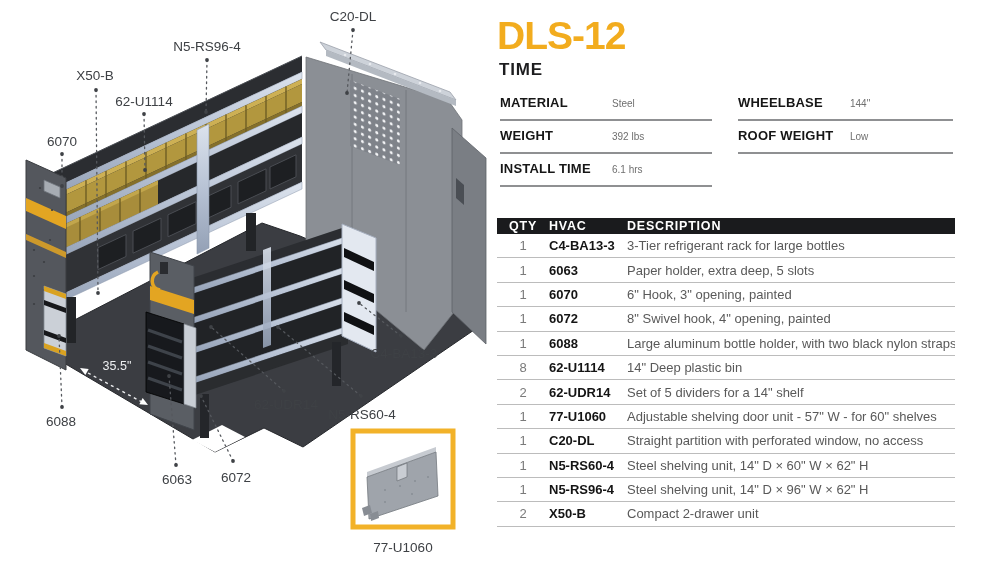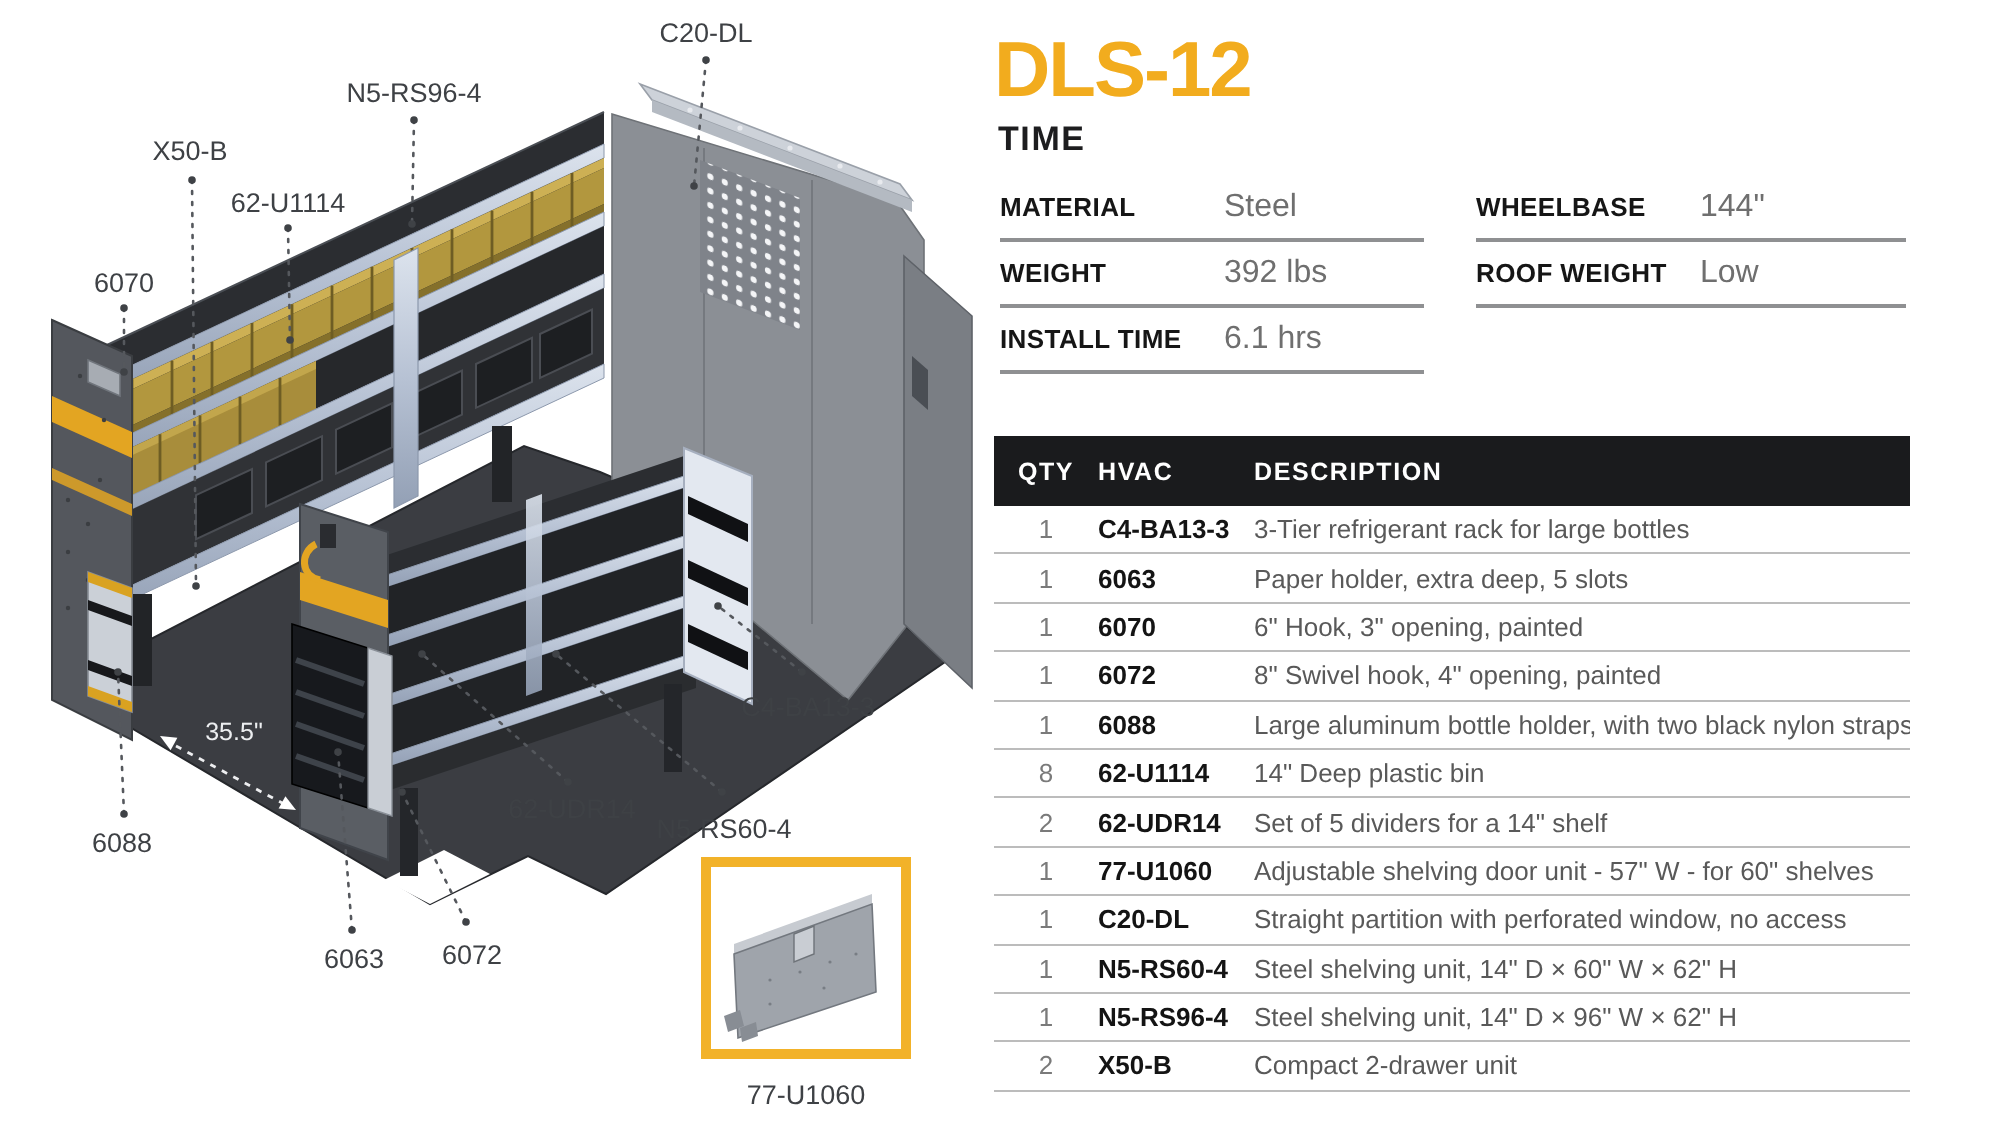--- a/index.html
+++ b/index.html
@@ -14,25 +14,25 @@
                color:#f2ac1e;letter-spacing:-1px;line-height:1;}
   .brand-sub{position:absolute;left:499px;top:60px;font-size:17px;font-weight:700;
              color:#1d1d1f;letter-spacing:.8px;}
 
   .specs{position:absolute;left:500px;top:88px;display:flex;gap:26px;}
   .spec-col{width:212px;}
   .spec-col.right{width:215px;}
   .spec-row{display:flex;align-items:baseline;height:33px;box-sizing:border-box;
             border-bottom:2px solid #8f9092;padding-top:7px;}
   .spec-label{font-weight:700;font-size:13px;color:#161616;letter-spacing:.2px;width:112px;flex:none;}
-  .spec-value{font-size:16px;color:#6f6f6f;}
+  .spec-value{font-size:10px;color:#6f6f6f;}
 
   table.parts{position:absolute;left:497px;top:218px;width:458px;border-collapse:collapse;table-layout:fixed;}
   table.parts th{background:#1a1b1d;color:#ffffff;font-size:12.5px;font-weight:700;
-                 letter-spacing:.8px;height:35px;padding:0;text-align:left;}
+                 letter-spacing:.8px;height:16px;padding:0;text-align:left;}
   table.parts th.qty{width:52px;text-align:center;}
   table.parts th.part{width:78px;}
   table.parts td{height:23.4px;border-bottom:1px solid #bcbcbc;font-size:13px;padding:0;
                  white-space:nowrap;overflow:hidden;}
   table.parts td.qty{color:#7a7a7a;text-align:center;}
   table.parts td.part{font-weight:700;color:#141414;}
   table.parts td.desc{color:#595959;}
 </style>
 </head>
 <body>

